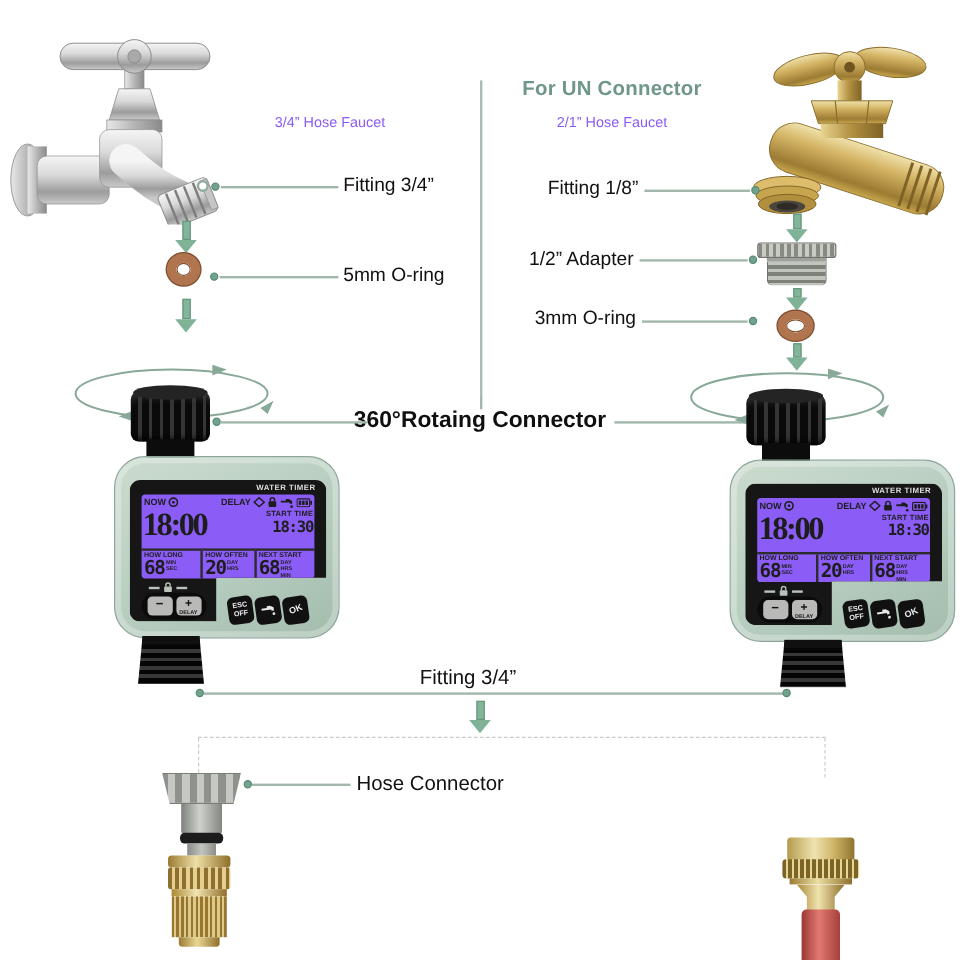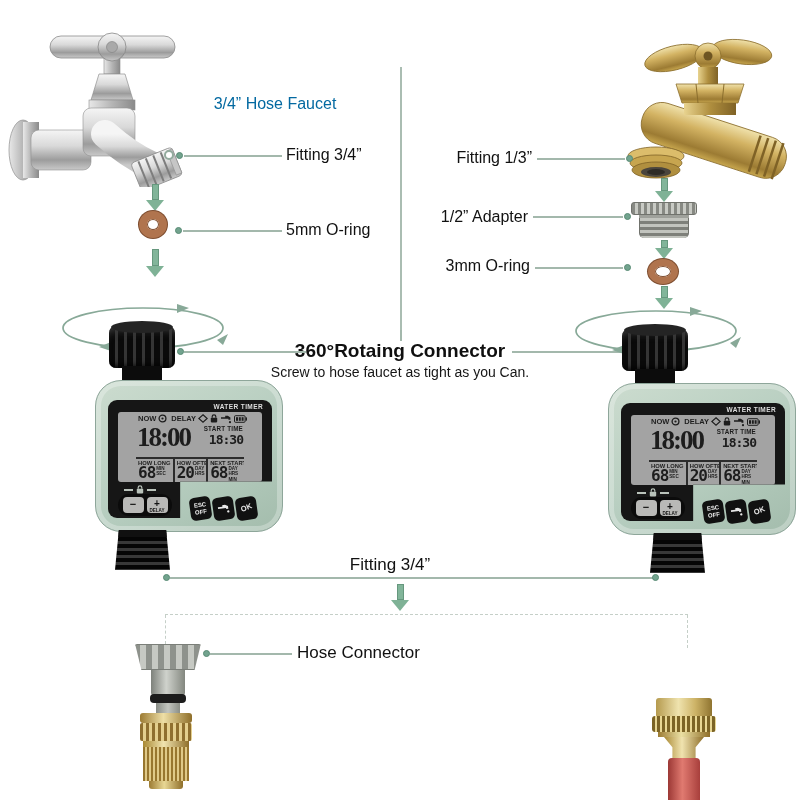--- a/index.html
+++ b/index.html
@@ -2,21 +2,21 @@
 <html><head>
 <meta charset="utf-8">
 <style>
   html,body{margin:0;padding:0;background:#fff}
   .canvas{position:relative;width:800px;height:800px;background:#ffffff;overflow:hidden;
           font-family:"Liberation Sans",sans-serif;color:#1b1b1b}
   .abs{position:absolute}
 
   
   .heading{font-size:17px;font-weight:bold;color:#6f968b;text-align:center;letter-spacing:.2px}
-  .subheading{font-size:16px;color:#0369a1;text-align:center}
+  .subheading{font-size:12px;color:#8b5cf6;text-align:center}
   .label{font-size:16px;color:#111;white-space:nowrap}
   .label.r{text-align:right}
   .big-label{font-size:17px;color:#111;text-align:center;white-space:nowrap}
   .title360{font-size:19px;font-weight:600;color:#0f0f0f;text-align:center;white-space:nowrap}
   .sub360{font-size:14px;color:#161616;text-align:center;white-space:nowrap}
 
   
   .lead{height:2px;background:#a3b8ac}
   .dot{width:7px;height:7px;border-radius:50%;background:#72a38e;border:1px solid #578a73;box-sizing:border-box}
   .ring-sm{width:10px;height:10px;border-radius:50%;border:2px solid #93ab9e;box-sizing:border-box;background:#fff}
@@ -50,22 +50,22 @@
         background:repeating-linear-gradient(90deg,#0a0a0a 0 6px,#353535 6px 9px);
         box-shadow:inset 0 10px 8px -6px #3c3c3c, inset 0 -6px 6px -4px #000}
   .knob::before{content:"";position:absolute;left:2px;right:2px;top:-5px;height:12px;background:#242424;border-radius:50%}
   .knob-neck{position:absolute;left:27px;top:66px;width:40px;height:16px;background:#0c0c0c}
   .t-body{position:absolute;left:0;top:80px;width:188px;height:152px;border-radius:26px;
         background:linear-gradient(150deg,#ccdccf 0%,#b6cdbf 55%,#a3bcac 100%);
         border:1px solid #8ea69a;box-sizing:border-box;box-shadow:inset 0 0 0 5px rgba(255,255,255,.28)}
   .panel{position:absolute;left:12px;top:19px;width:164px;height:118px;background:#161616;border-radius:9px;
         clip-path:polygon(0 0,100% 0,100% 69%,44% 69%,44% 100%,0 100%)}
   .brand{position:absolute;right:9px;top:3px;font-size:6.5px;font-weight:bold;color:#dedede;letter-spacing:.4px}
-  .lcd{position:absolute;left:10px;top:12px;width:144px;height:70px;background:#a3a3a3;border-radius:3px;
-       box-sizing:border-box;padding:1px 18px;color:#1d1d1d}
+  .lcd{position:absolute;left:10px;top:12px;width:144px;height:70px;background:#8b5cf6;border-radius:3px;
+       box-sizing:border-box;padding:1px 0;color:#1d1d1d}
   .lcd-top{display:flex;align-items:center;gap:2px;height:11px;padding:0 2px;font-size:7.5px;font-weight:bold}
   .lcd-top .flex1{flex:1}
   .lic{flex:none}
   .lcd-main{display:flex;justify-content:space-between;height:33px;padding:0 1px}
   .time-big{font-family:Liberation Serif, serif;font-weight:bold;font-size:27px;line-height:30px;letter-spacing:-2px;margin-top:-2px}
   .start-blk{text-align:right;margin-top:1px}
   .st-label{font-size:6.3px;font-weight:bold;letter-spacing:.2px}
   .st-time{font-family:"DejaVu Sans Mono",monospace;font-weight:bold;font-size:13px;line-height:15px;letter-spacing:-1px}
   .lcd-bottom{display:flex;height:23px;border-top:2px solid #2c2c2c}
   .cell{flex:1;padding:1px 2px;box-sizing:border-box;overflow:hidden}
@@ -219,22 +219,24 @@
     <rect x="62" y="77" width="52" height="12" fill="url(#bg2)"></rect>
     <g transform="translate(34,130)">
       <ellipse cx="0" cy="0" rx="28" ry="9" fill="#dcbd6b" stroke="#7f6226" stroke-width=".8"></ellipse>
       <ellipse cx="0" cy="7" rx="26" ry="8" fill="#c7a54f" stroke="#7f6226" stroke-width=".8"></ellipse>
       <ellipse cx="0" cy="14" rx="24" ry="8" fill="#b08f3f" stroke="#7f6226" stroke-width=".8"></ellipse>
       <ellipse cx="0" cy="16" rx="15" ry="5" fill="#4a453d"></ellipse>
       <ellipse cx="0" cy="16" rx="9" ry="3" fill="#2e2b26"></ellipse>
     </g>
   </svg>
 
-
-  <div class="label r abs" style="left:430px;top:149px;width:102px">Fitting 1/3”</div>
+  <div class="heading abs" style="left:420px;top:64px;width:180px">For UN Connector</div>
+  <div class="subheading abs" style="left:420px;top:95px;width:180px">2/1” Hose Faucet</div>
+
+  <div class="label r abs" style="left:430px;top:149px;width:102px">Fitting 1/8”</div>
   <div class="lead abs" style="left:537px;top:158px;width:88px"></div>
   <div class="dot abs" style="left:626px;top:155px"></div>
 
   <div class="arr abs" style="left:655px;top:178px">
     <div class="stem" style="height:13px"></div>
       <div class="head"></div>
   </div>
 
   <div class="adapter abs" style="left:631px;top:202px">
     <div class="ad-cap"></div>
@@ -255,21 +257,20 @@
   <div class="lead abs" style="left:535px;top:267px;width:88px"></div>
   <div class="dot abs" style="left:624px;top:264px"></div>
 
   <div class="arr abs" style="left:655px;top:286px">
     <div class="stem" style="height:12px"></div>
       <div class="head"></div>
   </div>
 
   <div class="vline abs" style="left:400px;top:330px;height:11px"></div>
   <div class="title360 abs" style="left:270px;top:340px;width:260px">360°Rotaing Connector</div>
-  <div class="sub360 abs" style="left:258px;top:364px;width:284px">Screw to hose faucet as tight as you Can.</div>
   <div class="dot abs" style="left:177px;top:348px"></div>
   <div class="lead abs" style="left:184px;top:351px;width:122px"></div>
   <div class="lead abs" style="left:512px;top:351px;width:116px"></div>
 
   <div class="timer-slot" style="left:95px;top:300px">
   <svg class="rot" viewBox="0 0 170 48" width="170" height="48">
     <ellipse cx="84" cy="24" rx="80" ry="20" fill="none" stroke="#88a998" stroke-width="1.7"></ellipse>
     <polygon points="118,0 130,4 118,9" fill="#88a998"></polygon>
     <polygon points="52,47 40,43 52,38" fill="#88a998"></polygon>
     <polygon points="158,36 169,30 164,41" fill="#88a998"></polygon>

